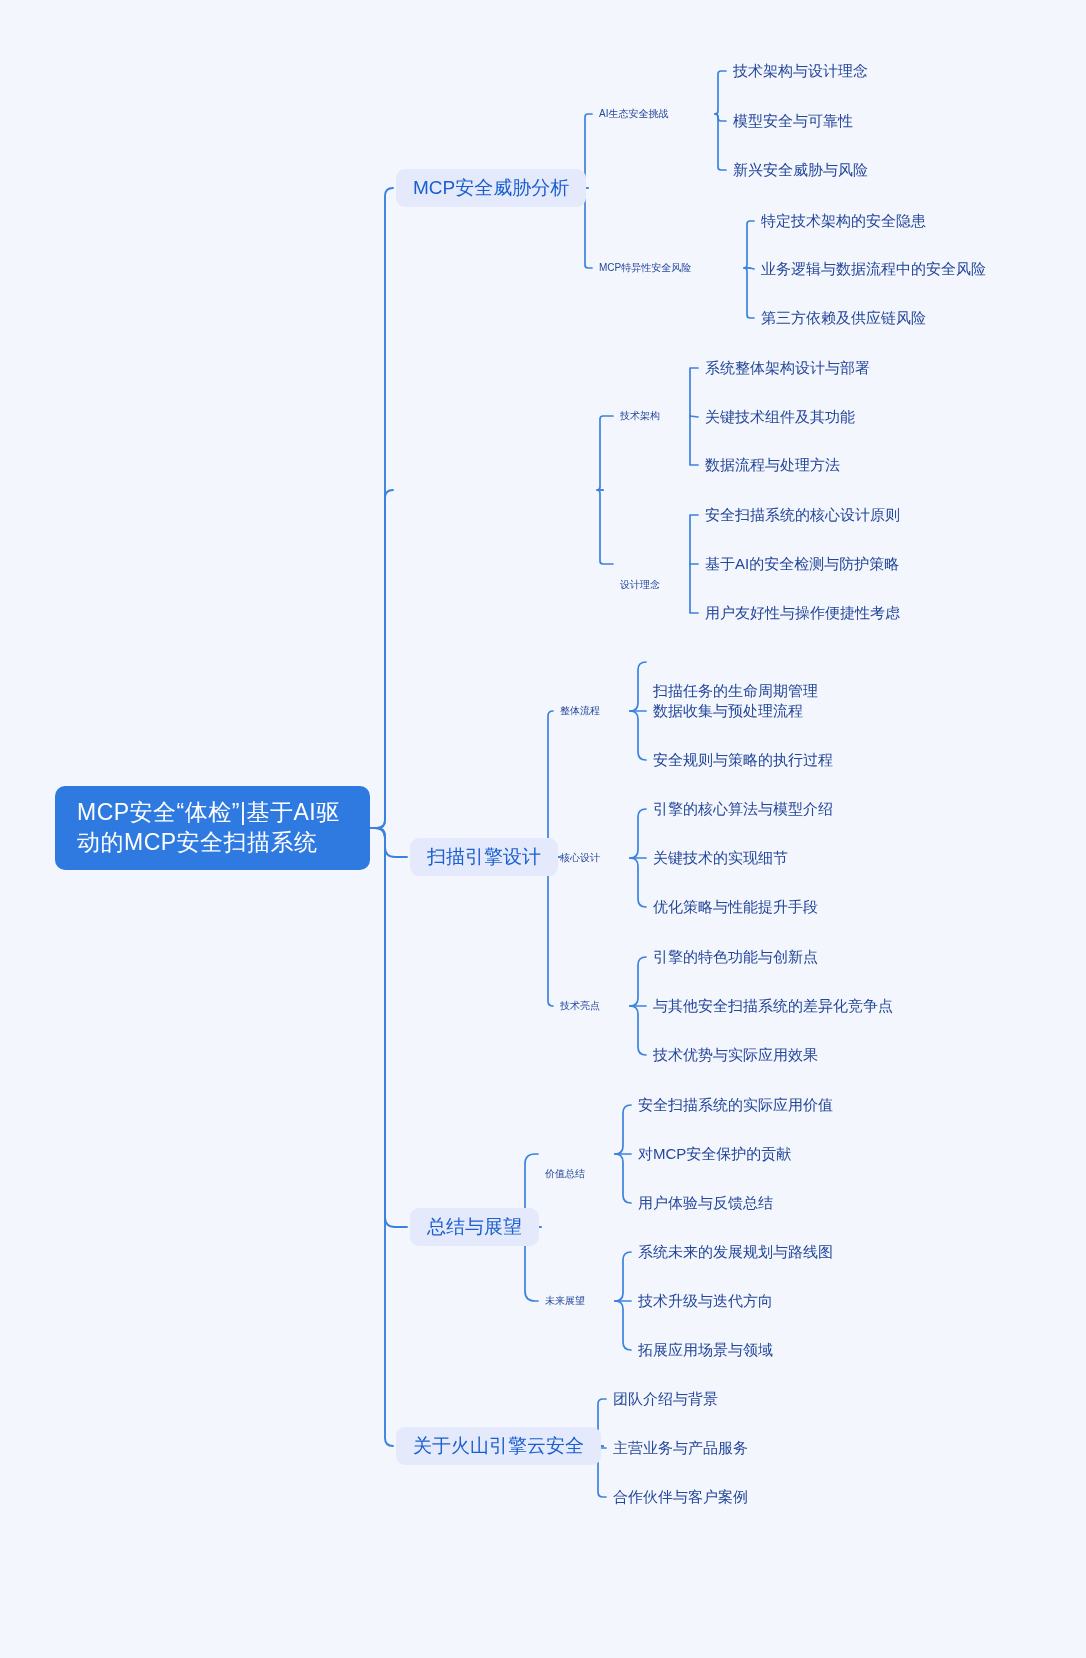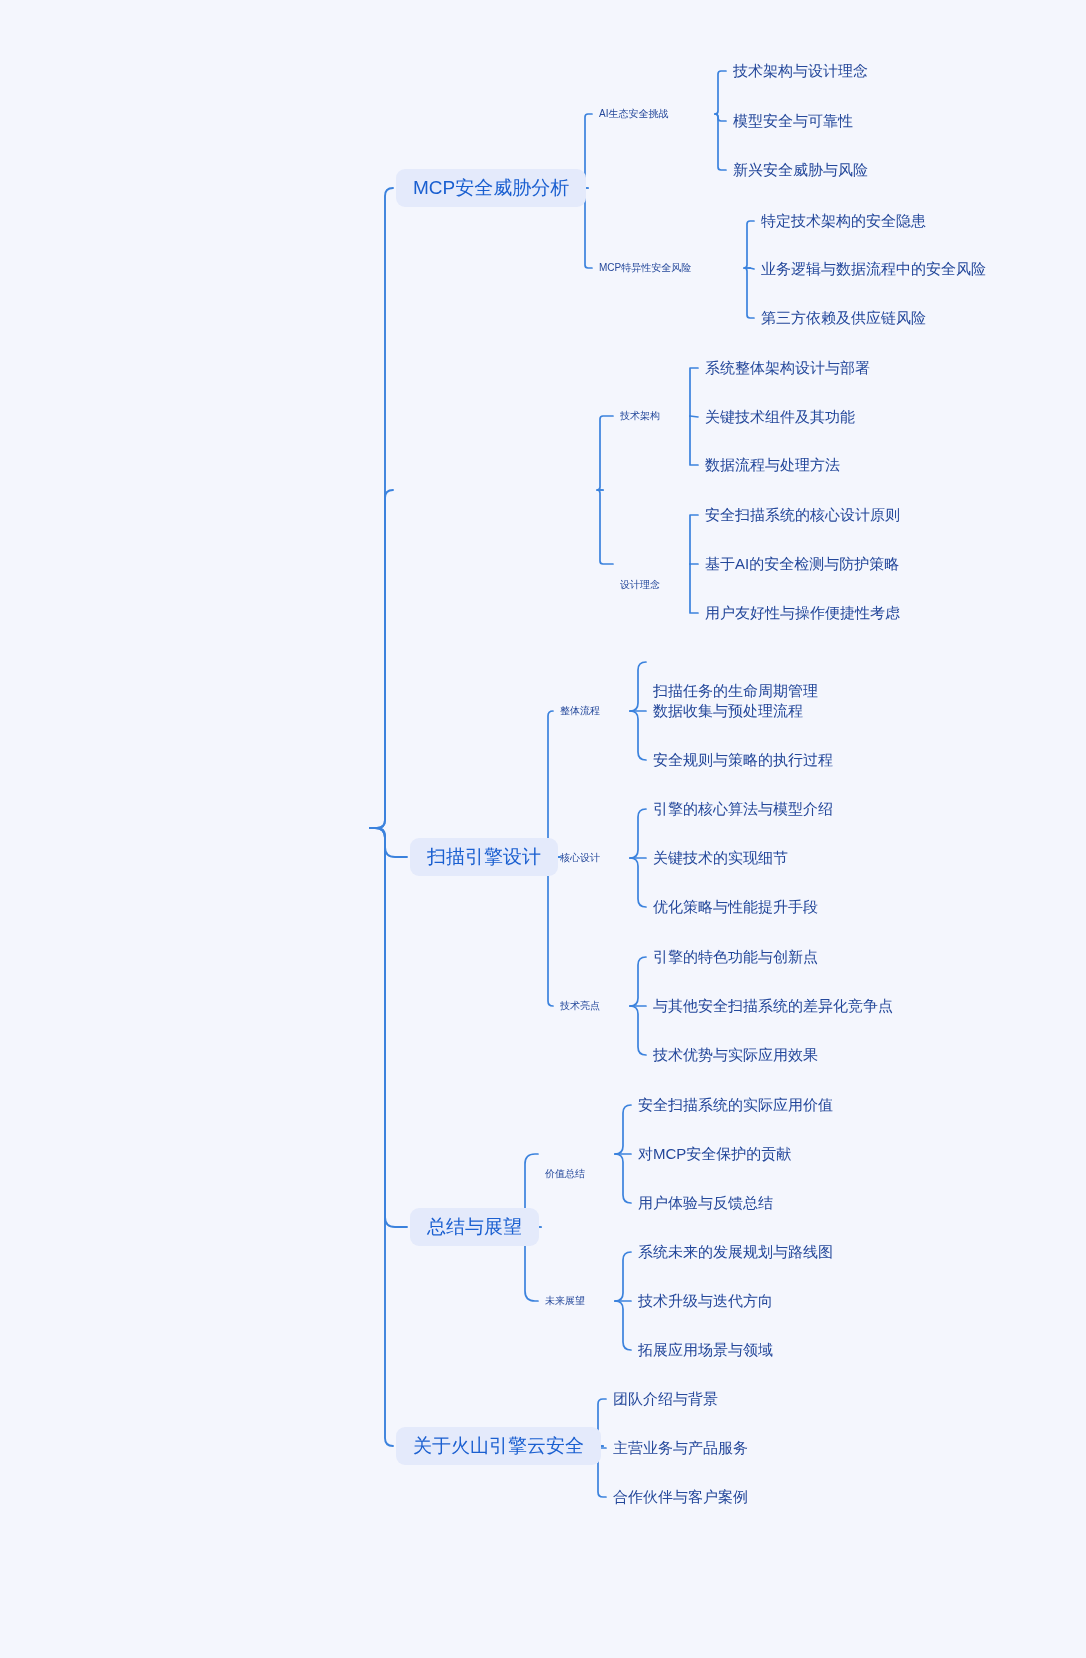--- a/index.html
+++ b/index.html
@@ -97,20 +97,21 @@
       <path d="M615,1154 L631,1154" fill="none" stroke="#3b82dd" stroke-width="1.7" stroke-linecap="round" stroke-linejoin="round"></path>
       <path d="M615,1154 H615 Q623,1154 623,1162 V1195 Q623,1203 631,1203 H631" fill="none" stroke="#3b82dd" stroke-width="1.7" stroke-linecap="round" stroke-linejoin="round"></path>
       <path d="M615,1301 H615 Q623,1301 623,1293 V1260 Q623,1252 631,1252 H631" fill="none" stroke="#3b82dd" stroke-width="1.7" stroke-linecap="round" stroke-linejoin="round"></path>
       <path d="M615,1301 L631,1301" fill="none" stroke="#3b82dd" stroke-width="1.7" stroke-linecap="round" stroke-linejoin="round"></path>
       <path d="M615,1301 H615 Q623,1301 623,1309 V1342 Q623,1350 631,1350 H631" fill="none" stroke="#3b82dd" stroke-width="1.7" stroke-linecap="round" stroke-linejoin="round"></path>
       <path d="M603,1446 H593 Q598,1446 598,1441 V1404 Q598,1399 603,1399 H606" fill="none" stroke="#3b82dd" stroke-width="1.7" stroke-linecap="round" stroke-linejoin="round"></path>
       <path d="M603,1446 H597 Q598,1446 598,1447 V1447 Q598,1448 599,1448 H606" fill="none" stroke="#3b82dd" stroke-width="1.7" stroke-linecap="round" stroke-linejoin="round"></path>
       <path d="M603,1446 H593 Q598,1446 598,1451 V1492 Q598,1497 603,1497 H606" fill="none" stroke="#3b82dd" stroke-width="1.7" stroke-linecap="round" stroke-linejoin="round"></path>
     </svg>
 
+  <div class="node root">MCP安全“体检”|基于AI驱动的MCP安全扫描系统</div>
 
   <div class="node l1" style="left:396px;top:169px;">MCP安全威胁分析</div>
 
   <div class="node l2" style="left:599px;top:105px;">AI生态安全挑战</div>
   <div class="node l3" style="left:733px;top:62px;">技术架构与设计理念</div>
   <div class="node l3" style="left:733px;top:112px;">模型安全与可靠性</div>
   <div class="node l3" style="left:733px;top:161px;">新兴安全威胁与风险</div>
 
   <div class="node l2" style="left:599px;top:259px;">MCP特异性安全风险</div>
   <div class="node l3" style="left:761px;top:212px;">特定技术架构的安全隐患</div>

